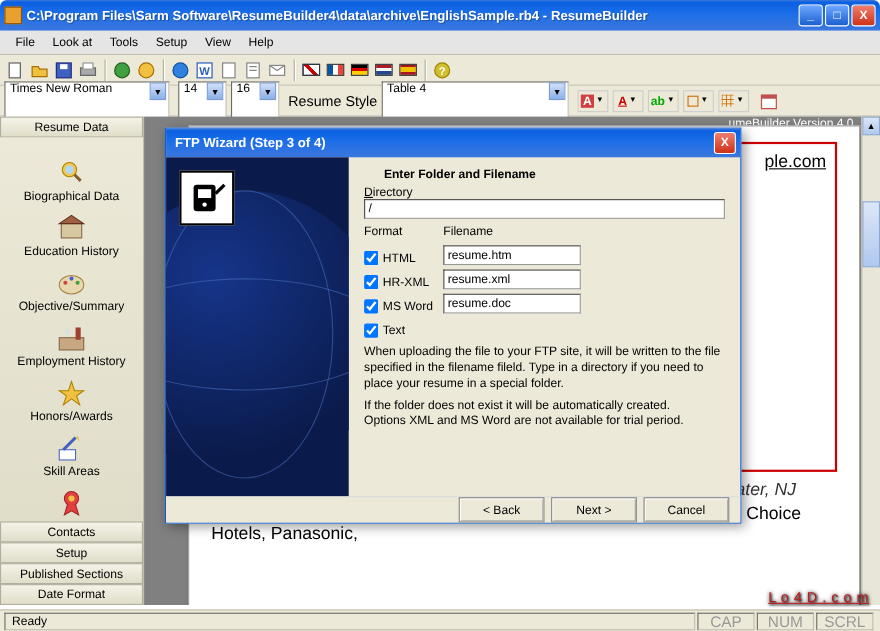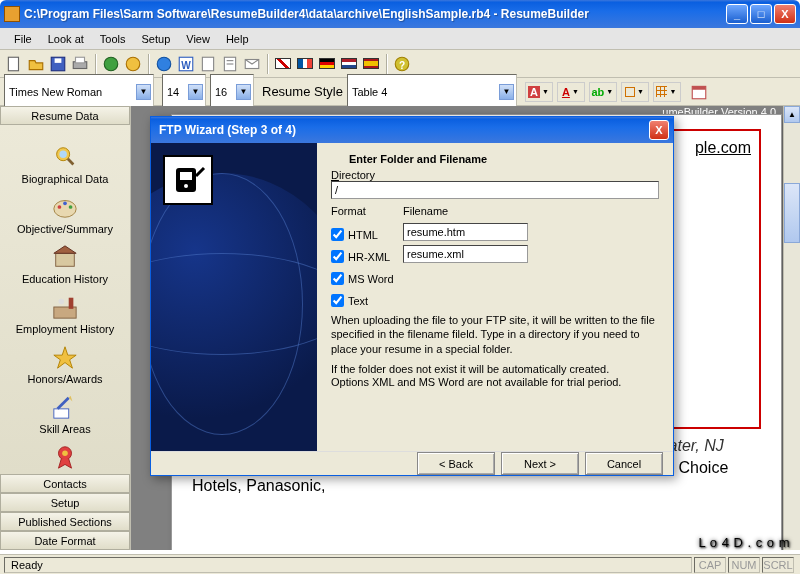--- a/index.html
+++ b/index.html
@@ -23,21 +23,21 @@
 .toolbar .sep { width: 1px; height: 20px; background: #b0ae9e; margin: 0 3px; box-shadow: 1px 0 0 #fff; }
 .tbicon { width: 20px; height: 20px; border: 1px solid transparent; display: inline-flex; align-items: center; justify-content: center; font-size: 11px; }
 .flag { width: 16px; height: 11px; border: 1px solid #333; display: inline-block; }
 .flag.uk { background: linear-gradient(45deg,#fff 40%,#c00 40%,#c00 60%,#fff 60%), #1a3d8f; }
 .flag.fr { background: linear-gradient(to right,#0055a4 33%,#fff 33%,#fff 66%,#ef4135 66%); }
 .flag.de { background: linear-gradient(to bottom,#000 33%,#dd0000 33%,#dd0000 66%,#ffce00 66%); }
 .flag.nl { background: linear-gradient(to bottom,#ae1c28 33%,#fff 33%,#fff 66%,#21468b 66%); }
 .flag.es { background: linear-gradient(to bottom,#aa151b 25%,#f1bf00 25%,#f1bf00 75%,#aa151b 75%); }
 
 .toolbar2 { background: #ece9d8; height: 28px; display: flex; align-items: center; padding: 0 4px; border-bottom: 1px solid #c0beb0; font-size: 11px; gap: 4px; }
-.combo { background: #fff; border: 1px inset #c0beb0; height: 35px; display: flex; align-items: center; padding: 0 2px 0 4px; }
+.combo { background: #fff; border: 1px inset #c0beb0; height: 35px; display: flex; align-items: flex-start; padding: 0 2px 0 4px; }
 .combo .arrow { width: 15px; height: 16px; background: linear-gradient(to bottom,#d0e0f8,#8ab0e8); border: 1px solid #7a9dd8; margin-left: 4px; display: flex; align-items: center; justify-content: center; font-size: 8px; }
 .label11 { font-size: 13px; }
 .colorbtn { width: 28px; height: 20px; border: 1px solid #ccc; display: flex; align-items: center; justify-content: center; font-size: 11px; font-weight: bold; }
 .colorbtn .drop { width: 8px; font-size: 7px; margin-left: 2px; }
 
 
 .mainarea { display: flex; height: 444px; background: #ece9d8; }
 
 
 .sidebar { width: 131px; background: #ece9d8; border-right: 1px solid #c0beb0; display: flex; flex-direction: column; }
@@ -92,23 +92,23 @@
 .dialog .fmtrow .cb input { width: 13px; height: 13px; }
 .dialog .fmtrow input.txt { width: 125px; }
 .dialog .note { margin-top: 6px; line-height: 1.3; }
 .dialog .dbuttons { height: 24px; display: flex; align-items: center; justify-content: flex-end; padding: 0 10px; gap: 6px; background: #ece9d8; border-top: 1px solid #ddd; }
 .dialog .dbuttons button { width: 78px; height: 23px; font-size: 11px; background: #ece9d8; border: 1px solid #888; box-shadow: inset 1px 1px 0 #fff, inset -1px -1px 0 #aaa; }
 
 
 .statusbar { position: absolute; bottom: 0; left: 0; right: 0; height: 20px; background: #ece9d8; border-top: 1px solid #c0beb0; display: flex; align-items: center; font-size: 11px; padding: 0 4px; }
 .statusbar .cell { border: 1px inset #c0beb0; height: 16px; padding: 0 6px; display: flex; align-items: center; margin-right: 2px; }
 .statusbar .cell.first { flex: 1; border: 1px inset #c0beb0; }
-.statusbar .cell.dim { color: #999; font-size: 11px; width: 32px; justify-content: center; }
-
-.watermark { position: absolute; right: 10px; bottom: 24px; font-size: 13px; color: #000000; text-shadow: 0 0 4px rgba(0,0,0,.8), 1px 1px 2px rgba(0,0,0,.9); font-family: Arial; letter-spacing: .5px; }
+.statusbar .cell.dim { color: #999; font-size: 14px; width: 52px; justify-content: center; }
+
+.watermark { position: absolute; right: 10px; bottom: 24px; font-size: 13px; color: #b91c1c; text-shadow: 0 0 4px rgba(0,0,0,.8), 1px 1px 2px rgba(0,0,0,.9); font-family: Arial; letter-spacing: .5px; text-decoration: underline; }
 </style>
 </head>
 <body>
 
 <div class="titlebar">
   <div class="icon"></div>
   <div class="title">C:\Program Files\Sarm Software\ResumeBuilder4\data\archive\EnglishSample.rb4 - ResumeBuilder</div>
   <div class="winbtns">
     <div class="winbtn min">_</div>
     <div class="winbtn max">□</div>
@@ -281,36 +281,36 @@
               <circle cx="14" cy="11" r="7" fill="#f0c850" stroke="#b08000"></circle>
               <circle cx="14" cy="11" r="4" fill="#b0d8f8"></circle>
               <line x1="19" y1="16" x2="25" y2="22" stroke="#806030" stroke-width="3"></line>
             </svg>
           </div>
         <div>Biographical Data</div>
       </div>
       <div class="item">
         <div class="ic">
             <svg viewBox="0 0 32 28">
+              <rect x="6" y="10" width="20" height="14" fill="#d8c8a0" stroke="#806040"></rect>
+              <polygon points="4,10 16,2 28,10" fill="#a06040" stroke="#603020"></polygon>
+            </svg>
+          </div>
+        <div>Education History</div>
+      </div>
+      <div class="item">
+        <div class="ic">
+            <svg viewBox="0 0 32 28">
               <ellipse cx="16" cy="16" rx="12" ry="9" fill="#e8d8b0" stroke="#a08040"></ellipse>
               <circle cx="10" cy="14" r="2" fill="#d04040"></circle>
               <circle cx="16" cy="10" r="2" fill="#4060d0"></circle>
               <circle cx="22" cy="14" r="2" fill="#40a040"></circle>
             </svg>
           </div>
         <div>Objective/Summary</div>
-      </div>
-      <div class="item">
-        <div class="ic">
-            <svg viewBox="0 0 32 28">
-              <rect x="6" y="10" width="20" height="14" fill="#d8c8a0" stroke="#806040"></rect>
-              <polygon points="4,10 16,2 28,10" fill="#a06040" stroke="#603020"></polygon>
-            </svg>
-          </div>
-        <div>Education History</div>
       </div>
       <div class="item">
         <div class="ic">
             <svg viewBox="0 0 32 28">
               <rect x="4" y="14" width="24" height="12" fill="#c8a880" stroke="#806040"></rect>
               <rect x="20" y="4" width="5" height="12" fill="#a04030"></rect>
               <circle cx="12" cy="8" r="3" fill="#ddd"></circle>
             </svg>
           </div>
         <div>Employment History</div>
@@ -424,20 +424,21 @@
             <input type="checkbox" checked="" style="">
             <span>HR-XML</span>
           </div>
         <input class="txt" value="resume.xml" style="">
       </div>
       <div class="fmtrow">
         <div class="cb">
             <input type="checkbox" checked="" style="">
             <span>MS Word</span>
           </div>
+        <input class="txt" value="resume.doc" style="">
       </div>
       <div class="fmtrow">
         <div class="cb">
             <input type="checkbox" checked="" style="">
             <span>Text</span>
           </div>
       </div>
 
       <div class="note">When uploading the file to your FTP site, it will be written  to the file specified in the filename fileld. Type in a directory if you need to place your resume in a special folder.</div>
       <div class="note">If the folder does not exist it will be automatically created.</div>

